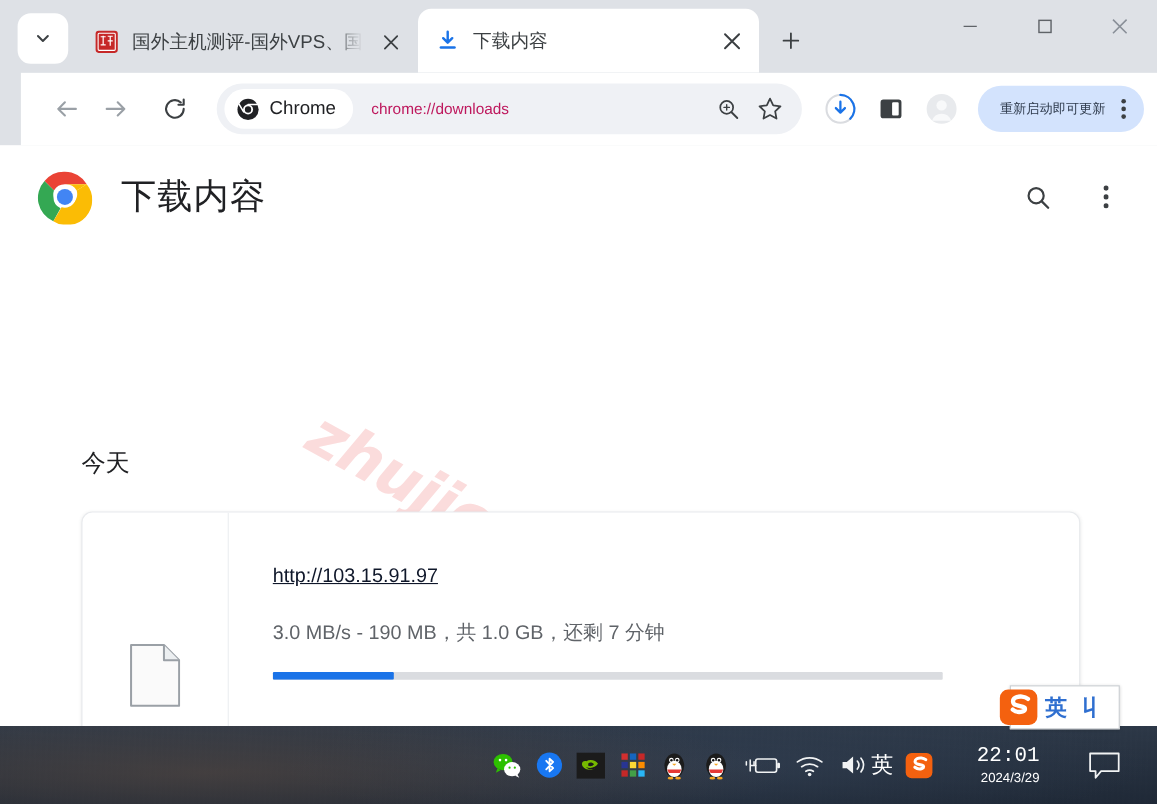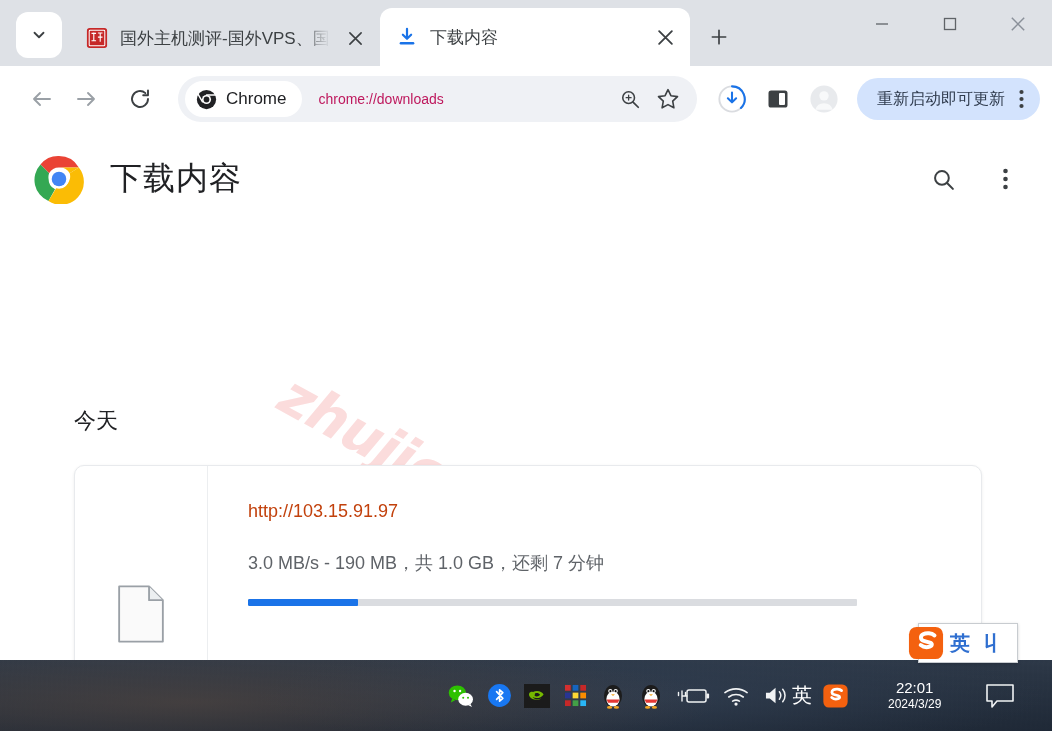--- a/index.html
+++ b/index.html
@@ -119,20 +119,21 @@
   }
 
   
   .toolbar {
     height: 66px;
     background: #fff;
     display: flex;
     align-items: center;
     padding: 0 12px 0 22px;
     gap: 4px;
+    margin-left: 19px;
   }
   .navbtn {
     width: 40px; height: 40px;
     display: flex; align-items: center; justify-content: center;
     border-radius: 50%;
     cursor: pointer;
     flex: none;
   }
   .omnibox {
     flex: 1;
@@ -188,21 +189,21 @@
     border-radius: 21px;
     display: flex;
     align-items: center;
     gap: 8px;
     padding: 0 10px 0 20px;
     margin-left: 8px;
     cursor: pointer;
     flex: none;
   }
   .update-pill .lbl {
-    font-size: 16px;
+    font-size: 12px;
     color: #2f3b4d;
     white-space: nowrap;
   }
 
   
   .page {
     height: 528px;
     background: #fff;
     position: relative;
     overflow: hidden;
@@ -285,22 +286,23 @@
     min-width: 0;
   }
   .dl-filename {
     font-size: 21px;
     font-weight: bold;
     color: #202124;
     letter-spacing: .1px;
   }
   .dl-url {
     font-size: 18px;
-    color: #c2410c;
-    margin-top: 6px;
+    color: #0f172a;
+    margin-top: 18px;
+    text-decoration: underline;
   }
   .dl-status {
     font-size: 18px;
     color: #5f6368;
     margin-top: 29px;
   }
   .progress-track {
     width: 609px;
     height: 7px;
     background: #dadce0;
@@ -380,21 +382,21 @@
     cursor: pointer;
     margin: 0 2px;
   }
   .clock {
     margin-left: 38px;
     color: #fff;
     text-align: center;
     line-height: 1.25;
     cursor: pointer;
   }
-  .clock .t { font-size: 15px; }
+  .clock .t { font-size: 19px; font-family: Liberation Mono, monospace; }
   .clock .d { font-size: 12px; text-align: right; }
   .notif {
     margin-left: 44px;
     width: 30px; height: 26px;
     cursor: pointer;
   }
 </style>
 </head>
 <body>
 

